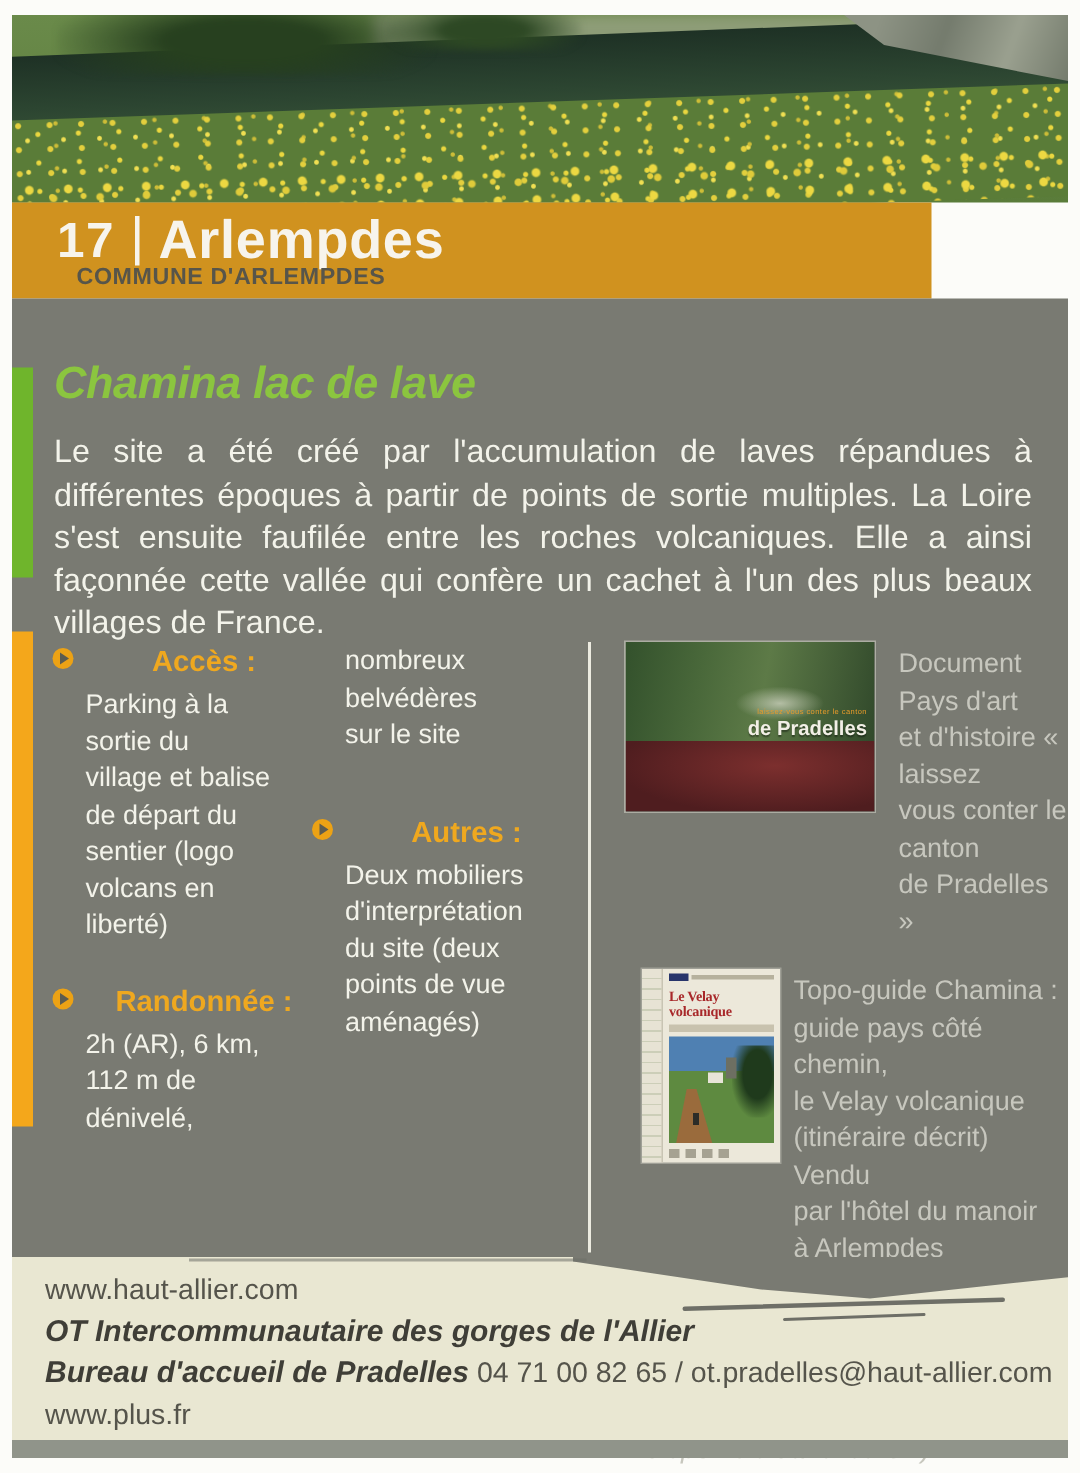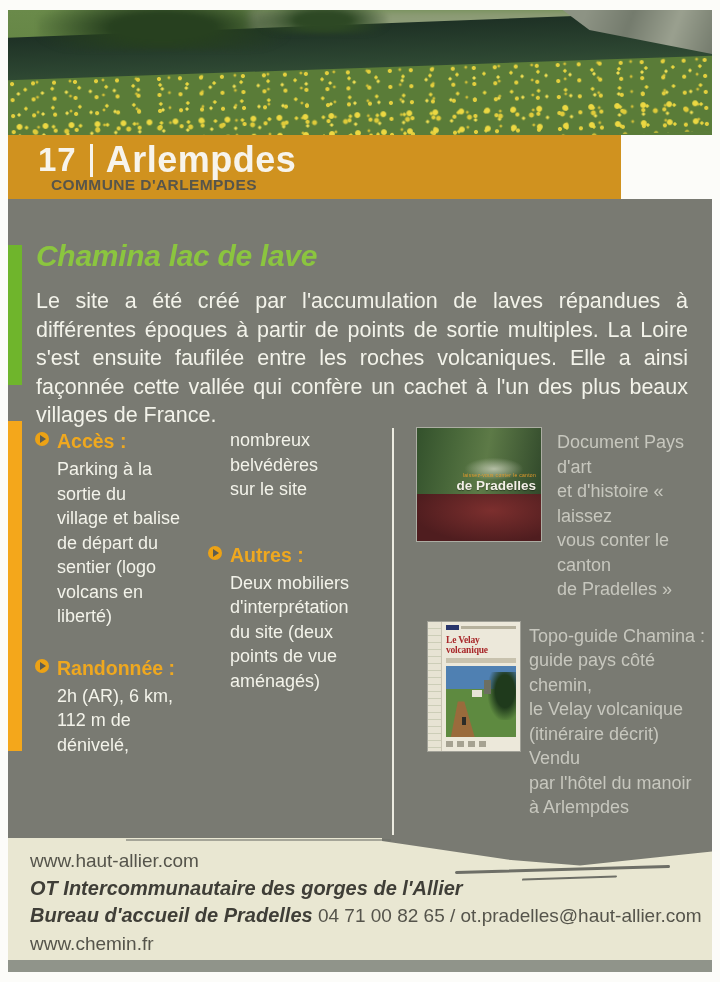--- a/index.html
+++ b/index.html
@@ -62,36 +62,36 @@
   .col { position:absolute; top:229px; }
   .col1 { left:49px;  width:158px; }
   .col2 { left:222px; width:162px; }
   .col3 { left:409px; width:295px; }
 
   .info-item { position:relative; }
   .bullet { position:absolute; left:-22px; top:4px; width:14px; height:14px;
             border-radius:50%; background:#eca215; }
   .bullet::after { content:''; position:absolute; left:5px; top:3px;
             border:4px solid transparent; border-left:6px solid #5c5c50; }
-  .info-label { color:#efa81f; font-weight:700; font-size:19.5px; line-height:26px; margin-bottom:3px; }
+  .info-label { color:#efa81f; font-weight:700; font-size:19.5px; line-height:26px; margin-bottom:3px;text-align:center; }
   .info-text, .cont-text { font-size:18px; line-height:24.5px; white-space:pre-line; color:#f3f3ea; }
   .mt-rando { margin-top:26px; }
   .mt-autres { margin-top:40px; }
 
   .doc-row { display:flex; align-items:flex-start; }
   .doc-row2 { margin-top:20px; }
   .caption { font-size:18px; line-height:24.5px; color:#c7c7be; white-space:pre-line; }
   .caption1 { margin-left:16px; margin-top:2px; }
   .caption2 { margin-left:9px; margin-top:2px; }
   .note { font-style:italic; font-size:18px; line-height:24.5px; color:#c7c7be;
           white-space:pre-line; margin-top:36px; margin-left:14px; }
 
   
-  .book1 { position:relative; width:124px; height:113px; flex:none;
-           box-shadow:0 0 0 1px rgba(235,235,225,.45); overflow:hidden; }
+  .book1 { position:relative; width:137px; height:113px; flex:none;
+           box-shadow:0 0 0 1px rgba(235,235,225,.45); overflow:hidden;padding-left:29px; }
   .book1-top { position:absolute; left:0; top:0; right:0; height:58%;
            background-image:
              radial-gradient(ellipse 42px 16px at 62% 62%, rgba(190,198,175,.9) 0%, rgba(190,198,175,0) 70%),
              linear-gradient(100deg,#33512c 0%,#49683a 30%,#5d7a47 55%,#31492b 100%); }
   .book1-bottom { position:absolute; left:0; bottom:0; right:0; height:42%;
            background:radial-gradient(ellipse at 60% 35%, #7c2f2e 0%, #4f1d1f 75%); }
   .book1-small { position:absolute; right:5px; top:44px; font-size:5px; color:#e89b2a;
            letter-spacing:.3px; filter:blur(.3px); }
   .book1-title { position:absolute; right:5px; top:50px; font-size:13.5px; font-weight:700;
            color:#f2efe6; text-shadow:0 1px 1px rgba(0,0,0,.4); }
@@ -260,18 +260,18 @@
 
   <div class="footer">
     <div class="tear-wedge"></div>
     <div class="tear-streak1"></div>
     <div class="tear-streak2"></div>
     <div class="tear-streak3"></div>
     <div class="footer-text">
       <div class="f-line">www.haut-allier.com</div>
       <div class="f-line f-bold">OT Intercommunautaire des gorges de l'Allier</div>
       <div class="f-line"><span class="f-bold">Bureau d'accueil de Pradelles</span><span> 04 71 00 82 65 / ot.pradelles@haut-allier.com</span></div>
-      <div class="f-line">www.chemin.fr</div>
+      <div class="f-line">www.plus.fr</div>
     </div>
   </div>
 
   <div class="bottomstrip"></div>
 </div>
 
 </body></html>

